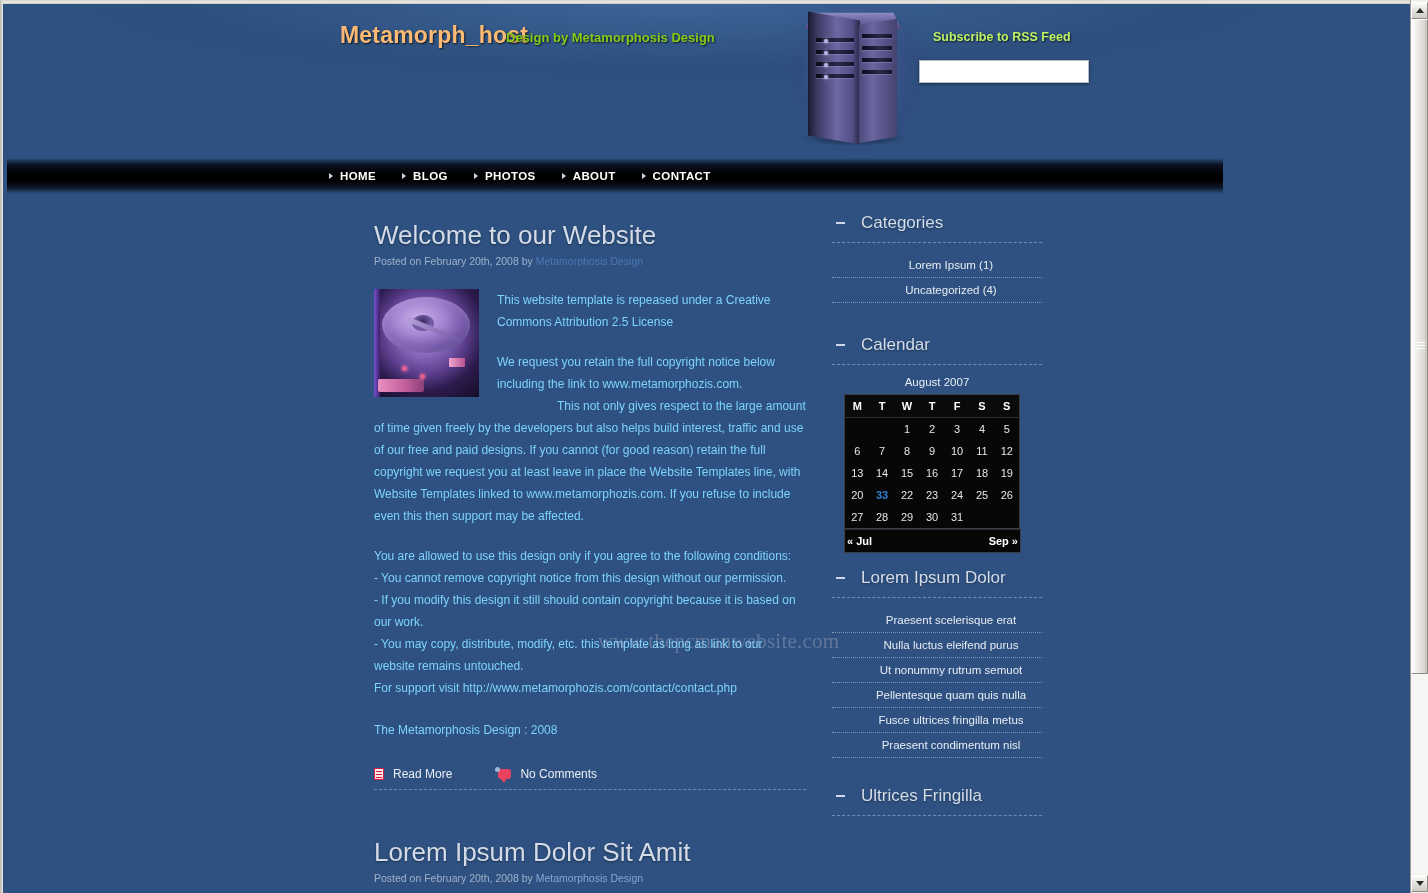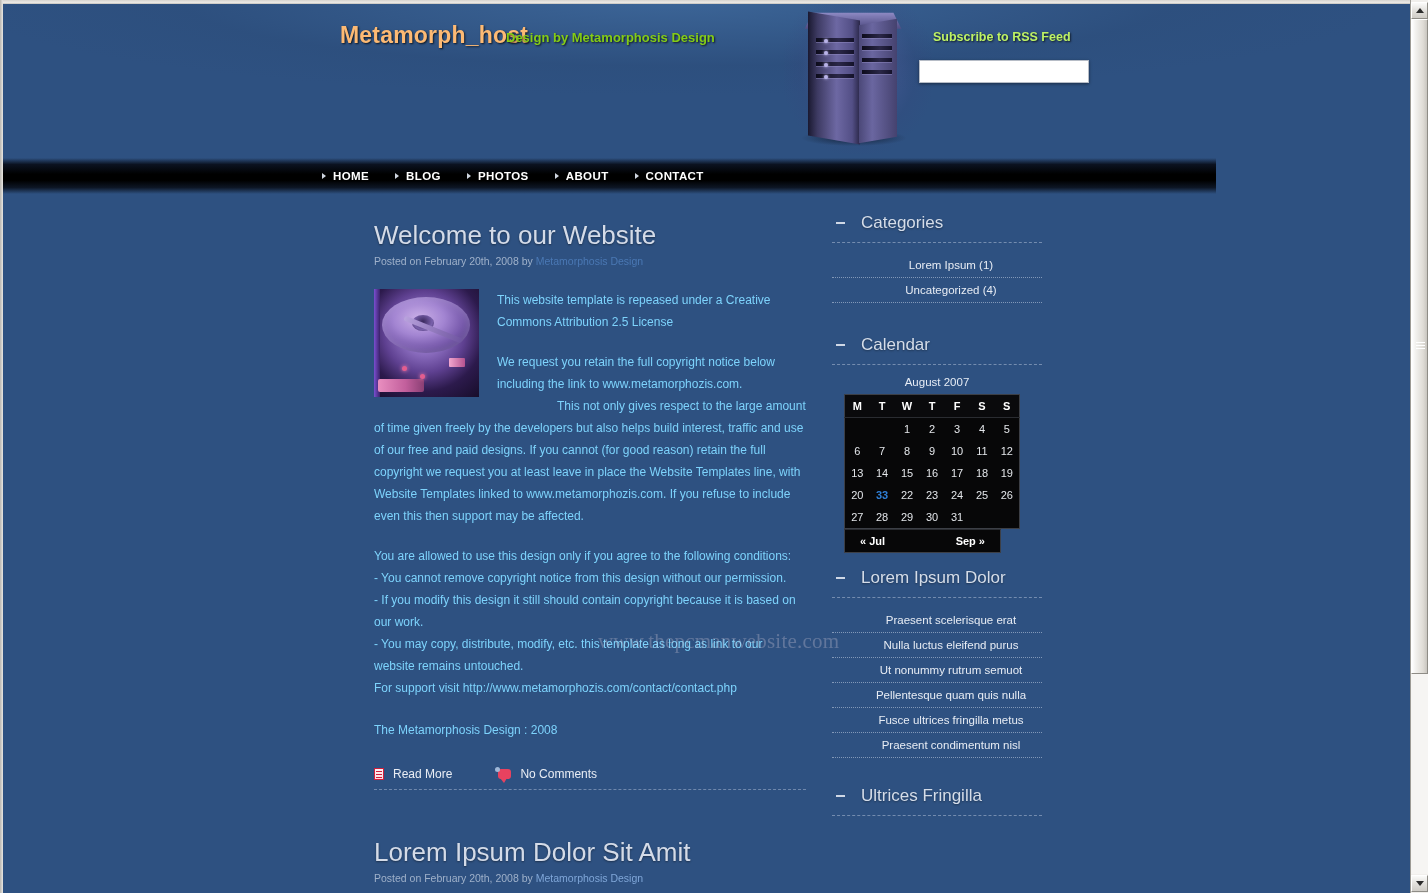--- a/index.html
+++ b/index.html
@@ -163,21 +163,21 @@
     position: absolute; left: 919px; top: 60px;
     width: 170px; height: 23px;
     background: #ffffff; border: 1px solid #b6bcc6;
     box-shadow: 0 1px 3px rgba(0,0,0,.45);
     padding: 0 4px; font-size: 12px; color: #222;
     font-family: "Liberation Sans", sans-serif;
   }
 
   
   #navbar {
-    position: absolute; left: 0; top: 158px;
+    position: absolute; left: 7px; top: 158px;
     width: 1216px; height: 36px;
     background: linear-gradient(180deg,
       rgba(30,52,84,0) 0%,
       #0b1220 18%,
       #000000 45%,
       #000000 62%,
       #0d1625 82%,
       rgba(38,64,100,0) 100%);
     display: flex; align-items: center;
     padding-left: 322px;
@@ -384,24 +384,24 @@
     background: #0a0a0c;
   }
   table.calendar td {
     color: #e3e6ea; text-align: center; padding: 5px 0;
     width: 25px;
   }
   table.calendar td.today { color: #2f7fd6; font-weight: bold; }
   table.calendar td.empty { color: transparent; }
   .cal-nav {
     display: flex; justify-content: space-between;
-    width: 157px; margin-left: 12px;
+    width: 177px; margin-left: 12px;
     background: #070708;
     border: 1px solid #3c3f46; border-top: 1px solid #2a2c31;
-    padding: 5px 15px; font-size: 11px;
+    padding: 5px 2px; font-size: 11px;
   }
   .cal-nav span { color: #ffffff; font-weight: bold; cursor: pointer; }
 </style>
 </head>
 <body>
 
 <div id="window">
 
   <div id="viewport">
 

